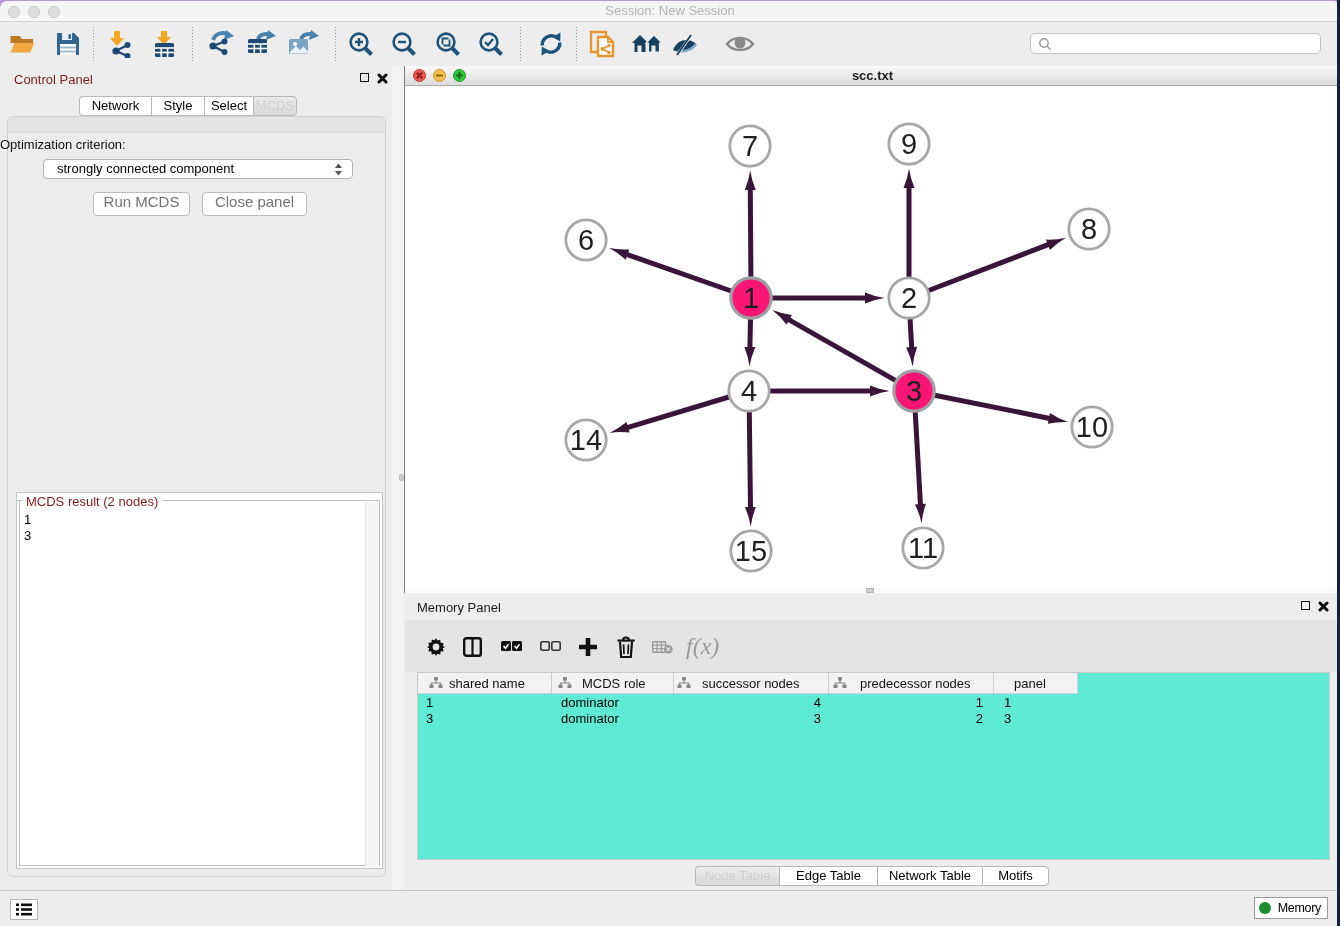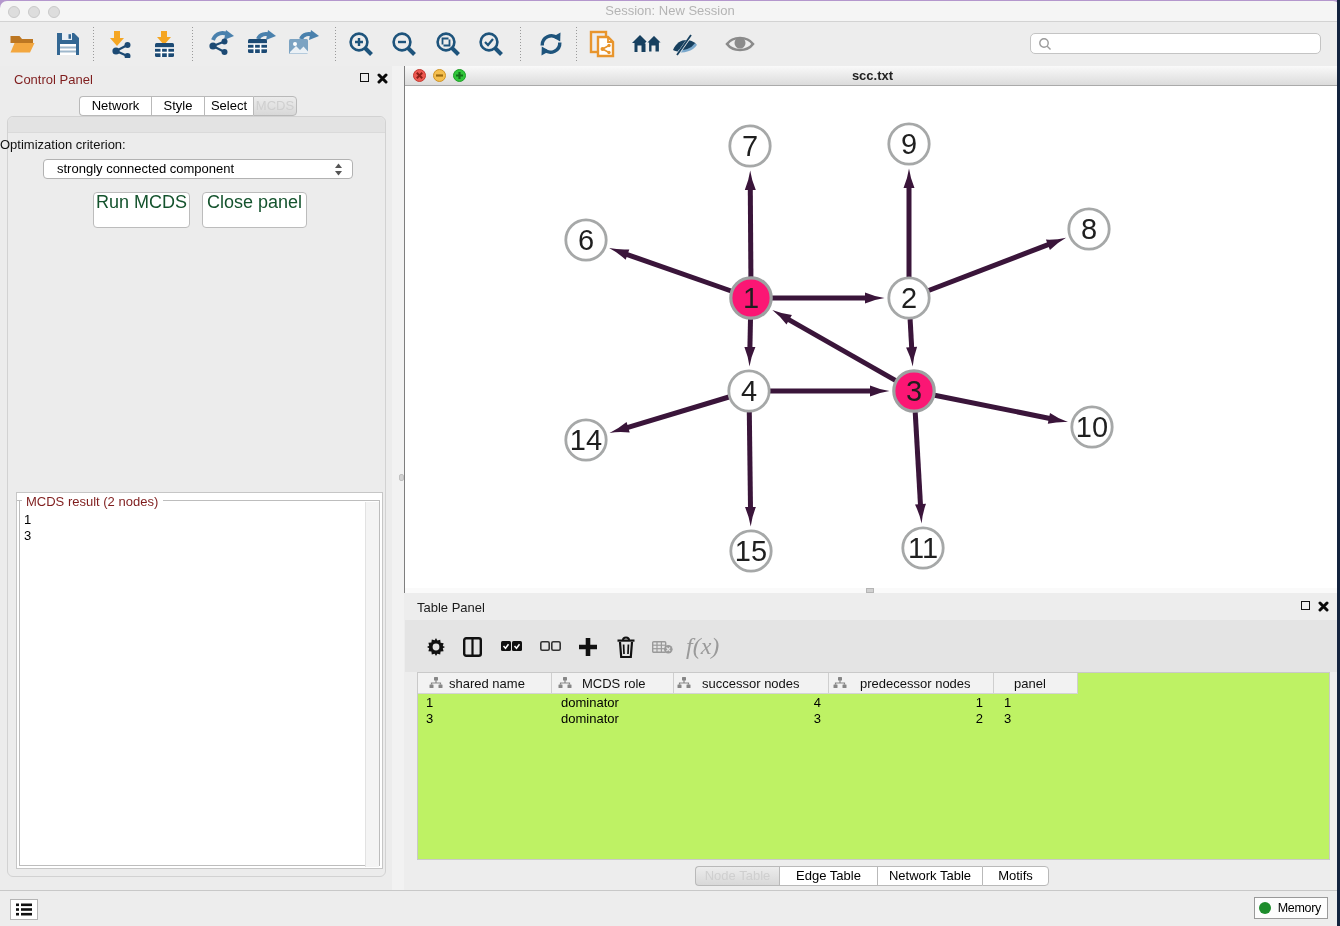--- a/index.html
+++ b/index.html
@@ -20,21 +20,21 @@
 .wicon{position:absolute;font-size:12px;color:#111}
 #cpbody{left:7px;top:116px;width:379px;height:761px;background:#ececec;border:1px solid #d2d2d2;border-radius:6px}
 #cptop{left:8px;top:117px;width:377px;height:16px;background:#e3e3e3;border-bottom:1px solid #dadada;border-radius:6px 6px 0 0}
 .tabstrip{position:absolute;display:flex}
 .tab{font-size:13px;color:#000;background:#fff;border:1px solid #b9b9b9;border-right:none;text-align:center;line-height:18px;height:20px}
 .tab:first-child{border-radius:4px 0 0 4px}
 .tab:last-child{border-right:1px solid #b9b9b9;border-radius:0 4px 4px 0}
 .tabsel{background:linear-gradient(#ececec,#d8d8d8);color:#cfcfcf}
 #optlab{left:0;top:137px;width:392px;text-align:left;font-size:13px;color:#111}
 #dropdown{left:43px;top:159px;width:310px;height:20px;background:#fff;border:1px solid #b2b2b2;border-radius:4px;font-size:13px;line-height:18px;padding-left:13px;color:#000}
-.btn{position:absolute;height:36px;background:#fff;border:1px solid #bcbcbc;border-radius:4px;font-size:18px;text-align:center;line-height:18px;color:#14532d}
+.btn{position:absolute;height:24px;background:#fff;border:1px solid #bcbcbc;border-radius:4px;font-size:15px;text-align:center;line-height:18px;color:#737373}
 
 #resbox{left:16px;top:492px;width:367px;height:377px;background:#fff;border:1px solid #c6c6c6}
 #fieldset{position:absolute;left:2px;top:7px;width:361px;height:366px;border:1px solid #bdbdbd;border-top:none}
 #fstop1{position:absolute;left:0px;top:7px;width:5px;height:1px;background:#bdbdbd}
 #fstop2{position:absolute;left:146px;top:7px;width:217px;height:1px;background:#bdbdbd}
 #fslabel{position:absolute;left:8px;top:1px;font-size:13px;color:#7f1d1d;background:#fff;padding:0 1px}
 #resbox .num{position:absolute;left:7px;font-size:13px;color:#000}
 #resscroll{position:absolute;right:3px;top:9px;width:14px;height:365px;background:#f4f4f4;border-left:1px solid #e2e2e2}
 
 #vsplit{left:392px;top:66px;width:12px;height:824px;background:#f2f2f2}
@@ -43,21 +43,21 @@
 #netwin{left:404px;top:66px;width:936px;height:527px;background:#fff;border-left:1px solid #7e7e7e}
 #nettitle{left:405px;top:66px;width:935px;height:20px;background:linear-gradient(#f9f9f9,#dcdcdc);border-bottom:1px solid #aaa}
 #netname{left:405px;top:66px;width:935px;height:20px;line-height:20px;text-align:center;font-size:13px;font-weight:bold;color:#222}
 .mc{position:absolute;top:69px;width:13px;height:13px;border-radius:50%}
 #netbot{left:405px;top:588px;width:935px;height:5px;background:#fafafa}
 #hshandle{left:866px;top:588px;width:8px;height:5px;background:#d0d0d0;border:1px solid #b5b5b5}
 
 #tpanel{left:404px;top:593px;width:936px;height:297px;background:#ededed}
 #tptitle{left:417px;top:600px;font-size:13px;color:#1c1c1c}
 #tbar{left:405px;top:620px;width:935px;height:52px;background:#e4e4e4}
-#ttable{left:417px;top:672px;width:913px;height:188px;background:#bef264;border:1px solid #c9c9c9}
+#ttable{left:417px;top:672px;width:913px;height:188px;background:#5eead4;border:1px solid #c9c9c9}
 #thead{position:absolute;left:0;top:0;width:660px;height:21px;background:#f2f2f2;border-bottom:1px solid #d4d4d4;border-right:1px solid #cfcfcf}
 .th{position:absolute;top:0;height:21px;line-height:21px;font-size:13px;color:#111}
 .thsep{position:absolute;top:0;width:1px;height:20px;background:#cfcfcf}
 .hicon{position:absolute;top:4px}
 .td{position:absolute;font-size:13px;color:#000;height:16px;line-height:16px}
 
 #btabs{left:695px;top:866px;display:flex}
 
 #statusbar{left:0;top:890px;width:1340px;height:36px;background:#ededed;border-top:1px solid #c8c8c8}
 #listbtn{left:10px;top:899px;width:28px;height:21px;background:#fff;border:1px solid #b5b5b5}
@@ -298,21 +298,21 @@
 <text x="181" y="364" class="nl">14</text>
 <text x="687" y="351" class="nl">10</text>
 <text x="346" y="475" class="nl">15</text>
 <text x="518" y="472" class="nl">11</text>
 </g>
 </svg>
 <div class="abs" id="netbot"></div>
 <div class="abs" id="hshandle"></div>
 
 <div class="abs" id="tpanel"></div>
-<div class="abs" id="tptitle">Table Panel</div>
+<div class="abs" id="tptitle">Memory Panel</div>
 <div class="wicon" style="left:1301px;top:601px;width:9px;height:9px;border:1.5px solid #111"></div>
 <svg class="abs" style="left:1318px;top:601px" width="11" height="11" viewBox="0 0 11 11">
     <path d="M2 2 L9 9 M9 2 L2 9" stroke="#0a0a0a" stroke-width="3" stroke-linecap="round"></path>
   </svg>
 <div class="abs" id="tbar"></div>
 <svg class="abs" style="left:427px;top:638px" width="18" height="18" viewBox="0 0 18 18">
     <path fill="#111" d="M9 0 l1.3 2.6 2.9 -.8 .4 3 3 .4 -.8 2.9 L18 9 l-2.2 1.3 .8 2.9 -3 .4 -.4 3 -2.9 -.8 L9 18 l-1.3 -2.2 -2.9 .8 -.4 -3 -3 -.4 .8 -2.9 L0 9 l2.2 -1.3 -.8 -2.9 3 -.4 .4 -3 2.9 .8 Z"></path>
     <circle cx="9" cy="9" r="3.4" fill="#e4e4e4"></circle>
   </svg>
 <svg class="abs" style="left:463px;top:637px" width="19" height="20" viewBox="0 0 19 20">

